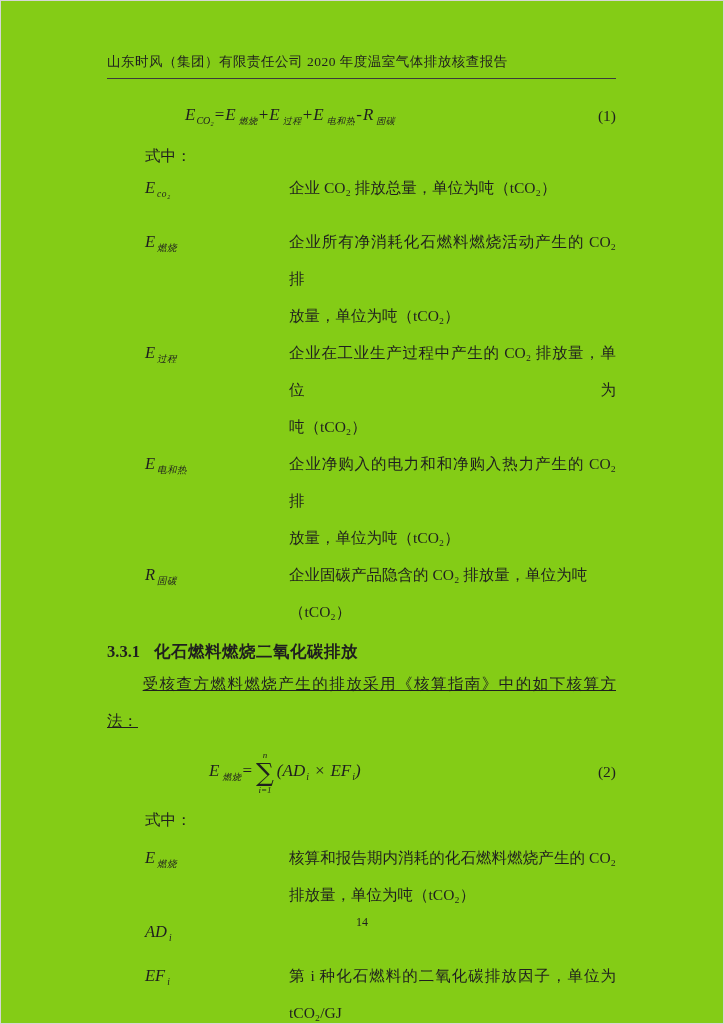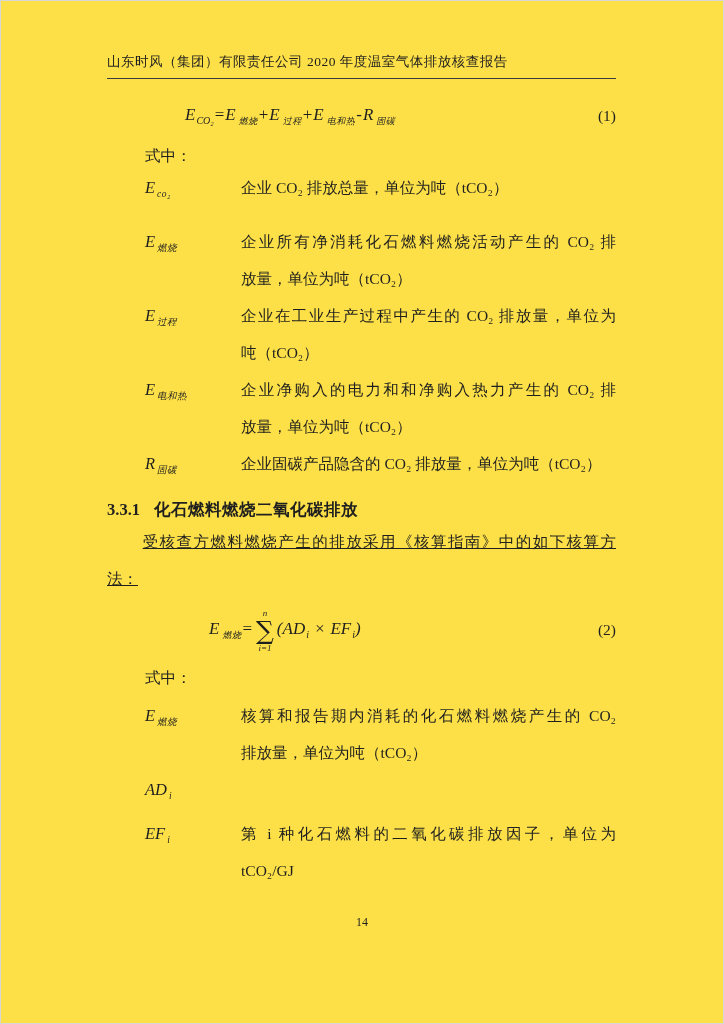--- a/index.html
+++ b/index.html
@@ -1,20 +1,20 @@
 <!DOCTYPE html>
 <html><head>
 <meta charset="utf-8">
 <style>
   html, body { margin: 0; padding: 0; background: #e9e9e9; }
   .page {
     position: relative;
     width: 724px; height: 1024px;
     margin: 0 auto;
-    background: #fde047;
+    background: #84cc16;
     border: 1px solid #d6d6d6;
     box-sizing: border-box;
     padding: 52px 107px 0 106px;
     font-family: "Liberation Serif", "DejaVu Serif", serif;
     color: #1f1f1f;
     overflow: hidden;
   }
   
   .doc-header {
     font-size: 13.5px;
@@ -37,34 +37,34 @@
   .fop { margin: 0 1px; }
   .formula-number { font-size: 15.5px; }
   .sum { display: inline-flex; flex-direction: column; align-items: center; vertical-align: middle; margin: 0 3px; line-height: 1; }
   .sum-top, .sum-bottom { font-size: 9px; font-style: italic; line-height: 10px; }
   .sum-sigma { font-size: 25px; line-height: 25px; font-family: "DejaVu Serif", serif; }
   .fmul { margin: 0 5px; font-style: italic; }
   .fparen { font-style: italic; }
   
   .where-label { padding-left: 38px; font-size: 15.5px; line-height: 26px; margin-top: 6px; }
   
-  .def-row { display: flex; padding-left: 38px; }
+  .def-row { display: flex; padding-left: 38px; gap: 48px; }
   .def-row.gap-after { margin-bottom: 10px; }
   .def-term { width: 96px; flex-shrink: 0; font-size: 16.5px; line-height: 37px; }
   .tbase { font-style: italic; }
   .tsub { font-style: italic; font-size: 9.5px; vertical-align: -4px; margin-left: 2px; letter-spacing: 0.5px; }
   .def-text { flex: 1; font-size: 15.5px; }
   .def-line { line-height: 37px; }
   .jline { text-align: justify; text-align-last: justify; }
   
   .section-heading {
     margin-top: 8px; line-height: 26px; font-size: 16.5px; font-weight: bold;
   }
   .section-number { font-family: "Liberation Serif", serif; margin-right: 14px; }
-  .section-title { font-family: Liberation Serif, serif; letter-spacing: 0.5px; }
+  .section-title { font-family: Liberation Sans, sans-serif; letter-spacing: 0.5px; }
   
   .paragraph { font-size: 15.5px; text-decoration: underline; }
   .paragraph .line1 { line-height: 37px; text-indent: 2.3em; text-align: justify; text-align-last: justify; }
   .paragraph .line2 { line-height: 37px; }
   
   .page-number {
     position: absolute; left: 0; right: 0; top: 906px;
     text-align: center; font-size: 12px; margin-top: 8px;
   }
 </style>

